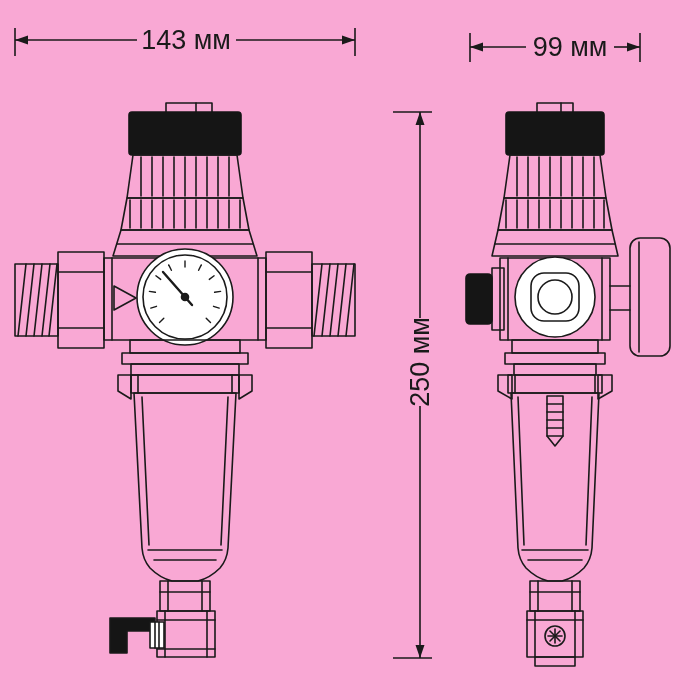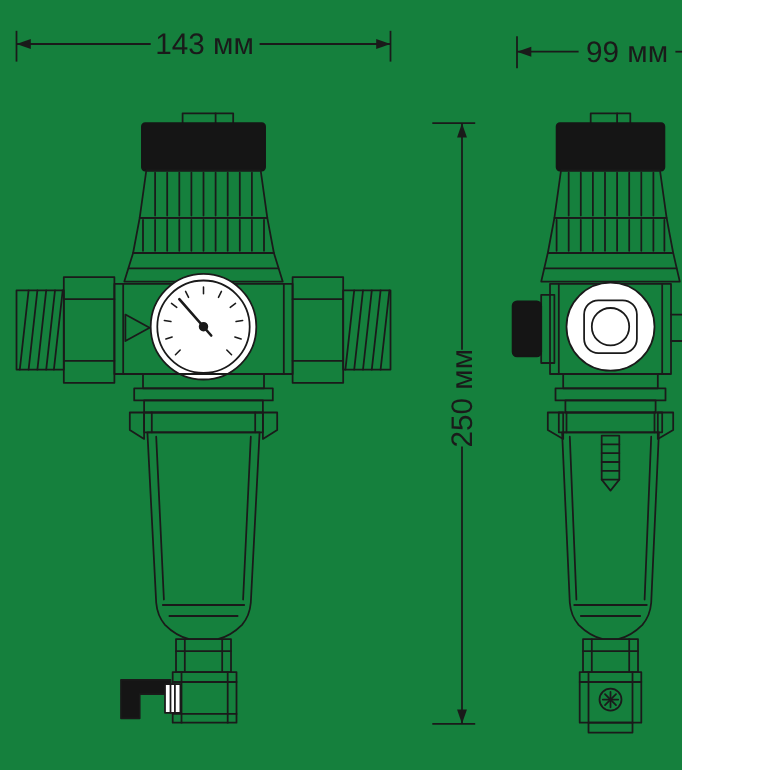--- a/index.html
+++ b/index.html
@@ -3,23 +3,23 @@
 <meta charset="utf-8">
 <style>
   html, body {
     margin: 0;
     padding: 0;
     background: #ffffff;
     font-family: "Liberation Sans", sans-serif;
   }
   .canvas {
     position: relative;
-    width: 620px;
+    width: 700px;
     height: 700px;
-    background: #15803d;
+    background: #f9a8d4;
     overflow: hidden;
   }
   svg { display: block; }
   .dim-label {
     font-family: "Liberation Sans", sans-serif;
     font-size: 27px;
     fill: #1a1a1a;
   }
 </style>
 </head>

